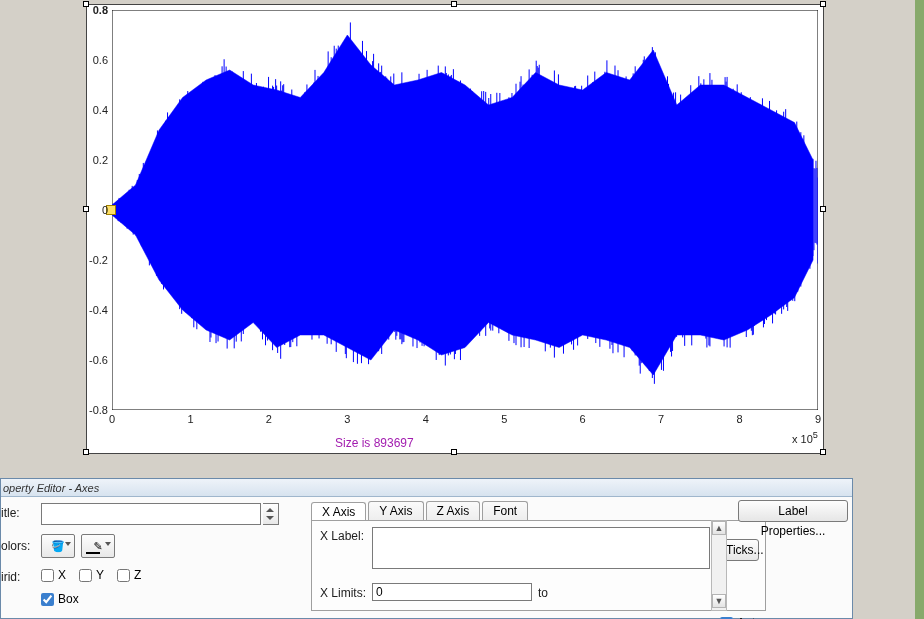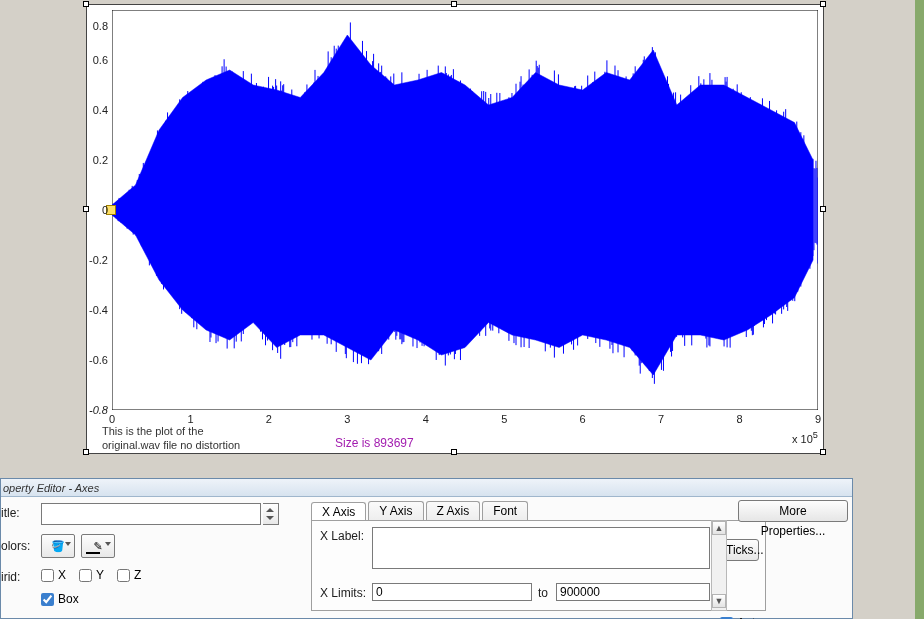--- a/index.html
+++ b/index.html
@@ -952,51 +952,47 @@
           <line x1="703.9799713876967" x2="703.9799713876967" y1="150.7507394547325" y2="233.18366340877915"></line>
           <line x1="704.9899856938483" x2="704.9899856938483" y1="157.93530306927295" y2="234.55748456790124"></line>
           <line x1="706" x2="706" y1="167.52470207475994" y2="253.5573345336077"></line>
         </g>
       </svg>
   </div>
 
   <div class="origin-mark" style="left:106px; top:205px;"></div>
 
   <div class="ytick-layer">
-      <div class="axis-tick-y" style="top: 410px; font-style: italic;">-0.8</div>
+      <div class="axis-tick-y" style="top: 410px;">-0.8</div>
       <div class="axis-tick-y" style="top: 360px;">-0.6</div>
       <div class="axis-tick-y" style="top: 310px;">-0.4</div>
       <div class="axis-tick-y" style="top: 260px;">-0.2</div>
       <div class="axis-tick-y" style="top: 210px;">0</div>
       <div class="axis-tick-y" style="top: 160px;">0.2</div>
       <div class="axis-tick-y" style="top: 110px;">0.4</div>
       <div class="axis-tick-y" style="top: 60px; text-align: right;">0.6</div>
-      <div class="axis-tick-y" style="top: 26px;">0.8</div>
+      <div class="axis-tick-y" style="top: 10px; font-weight: bold;">0.8</div>
     </div>
 
   <div class="xtick-layer">
     <div class="x-exp">
       <span>x 10</span><sup>5</sup>
     </div>
   <div class="axis-tick-x" style="left: 112px;">0</div>
       <div class="axis-tick-x" style="left: 190.444px;">1</div>
       <div class="axis-tick-x" style="left: 268.889px;">2</div>
       <div class="axis-tick-x" style="left: 347.333px;">3</div>
       <div class="axis-tick-x" style="left: 425.778px;">4</div>
       <div class="axis-tick-x" style="left: 504.222px;">5</div>
       <div class="axis-tick-x" style="left: 582.667px;">6</div>
       <div class="axis-tick-x" style="left: 661.111px;">7</div>
       <div class="axis-tick-x" style="left: 739.556px;">8</div>
       <div class="axis-tick-x" style="left: 818px;">9</div>
     </div>
 
-  <div class="annot-left">
-    <div>This is the plot of the</div>
-    <div>original.wav file no distortion</div>
-  </div>
   <div class="annot-size">Size is 893697</div>
 </div>
 
 <div class="prop-panel">
   <div class="prop-titlebar">
     <span class="ttxt">operty Editor - Axes</span>
   </div>
   <div class="prop-body">
 
     <span class="lbl" style="left:0; top:9px;">itle:</span>
@@ -1043,30 +1039,29 @@
       <div class="tab">Font</div>
     </div>
     <div class="tab-page">
       <span class="lbl" style="left:8px; top:8px;">X Label:</span>
       <textarea class="tarea" style="left: 60px; top: 6px; width: 338px; height: 42px;"></textarea>
       <div class="btn" style="left:405px; top:18px; width:42px;">Ticks...</div>
 
       <span class="lbl" style="left:8px; top:65px;">X Limits:</span>
       <input class="tinput" style="left: 60px; top: 62px; width: 160px;" value="0">
       <span class="lbl" style="left:226px; top:65px;">to</span>
-      <input class="tinput" style="left: 244px; top: 62px; width: 154px;" value="900000">
       <label class="chk" style="left:408px; top:64px;margin-top:31px;">
           <input type="checkbox" checked="" style="">
           <span>Auto</span>
         </label>
     </div>
 
     <div class="vscroll">
       <div class="arrow">▲</div>
       <div class="track"></div>
       <div class="arrow">▼</div>
     </div>
 
-    <div class="btn" style="right:4px; top:3px; width:110px;">More Properties...</div>
+    <div class="btn" style="right:4px; top:3px; width:110px;">Label Properties...</div>
   </div>
 </div>
 
 <div class="right-strip"></div>
 
 </body></html>

